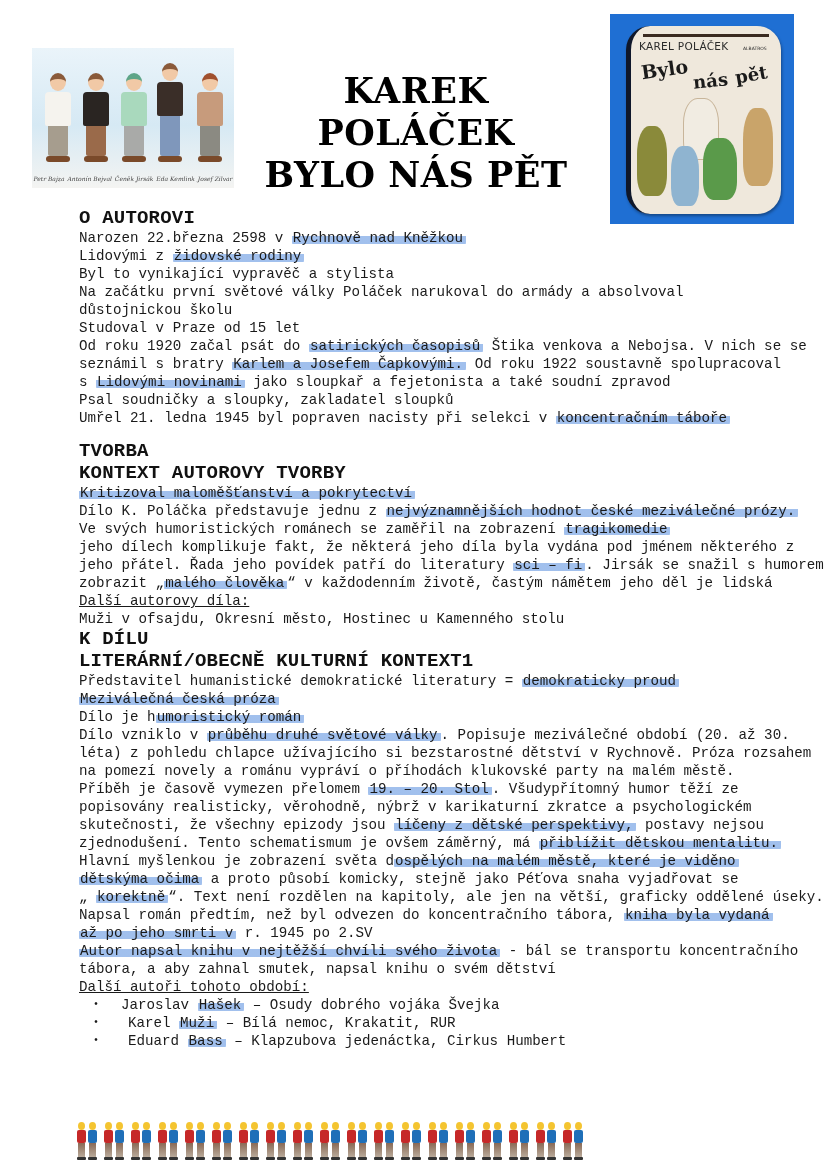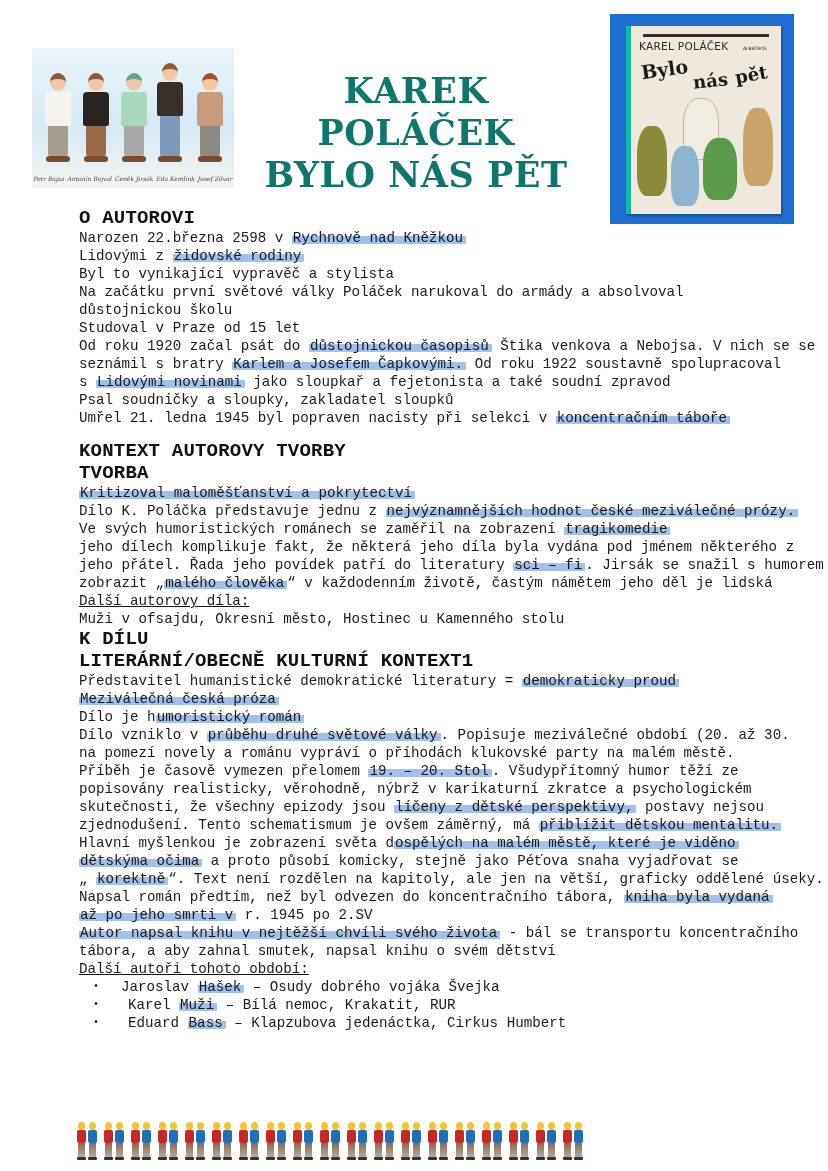--- a/index.html
+++ b/index.html
@@ -12,26 +12,26 @@
                 background: linear-gradient(180deg, #eaf4fa 0%, #d6e9f4 55%, #f4f4f2 100%); overflow: hidden; }
   .boy { position: absolute; bottom: 26px; width: 28px; }
   .boy .head { width: 16px; height: 18px; border-radius: 50%; background: #f1c9a6; margin: 0 auto; border-top: 6px solid #8a5a3a; box-sizing: border-box; }
   .boy .torso { width: 26px; height: 34px; margin: 1px auto 0; border-radius: 4px 4px 2px 2px; }
   .boy .legs { width: 20px; height: 30px; margin: 0 auto; border-radius: 0 0 2px 2px; }
   .boy .shoes { width: 24px; height: 6px; margin: 0 auto; background: #7a4a2a; border-radius: 3px; }
   .boy-caption { position: absolute; bottom: 6px; left: 0; right: 0; font-size: 6px; font-style: italic; color: #444;
                  display: flex; justify-content: space-around; }
 
   .title { position: absolute; left: 246px; top: 70px; width: 340px; text-align: center;
-           font-family: "DejaVu Serif", serif; font-weight: bold; color: #0f766e;
+           font-family: "DejaVu Serif", serif; font-weight: bold; color: #000000;
            font-size: 35px; line-height: 42px; letter-spacing: 0.5px; }
 
   .book-cover { position: absolute; left: 610px; top: 14px; width: 184px; height: 210px; background: #1f6fd3; }
   .book-inner { position: absolute; left: 16px; top: 12px; width: 150px; height: 188px; background: #efe8dc;
-                border-left: 5px solid #14b8a6; box-shadow: 1px 2px 3px rgba(0,0,0,.35); }
+                border-left: 5px solid #0f172a; box-shadow: 1px 2px 3px rgba(0,0,0,.35); border-radius: 24px; }
   .book-bar { position: absolute; left: 12px; top: 8px; width: 126px; height: 3px; background: #3a2a20; }
   .book-author { position: absolute; left: 8px; top: 14px; font-family: "DejaVu Sans", sans-serif; font-size: 10.5px; color: #2a2a2a; letter-spacing: 0.3px; }
   .book-pub { position: absolute; left: 112px; top: 20px; font-family: "DejaVu Sans", sans-serif; font-size: 4.5px; color: #2a2a2a; }
   .book-title-1 { position: absolute; left: 10px; top: 32px; font-weight: bold; font-size: 19px; color: #1a1a1a; transform: rotate(-8deg); }
   .book-title-2 { position: absolute; left: 62px; top: 30px; font-weight: bold; font-size: 18px; color: #1a1a1a; transform: rotate(-6deg); }
   .book-title-3 { position: absolute; left: 104px; top: 24px; font-weight: bold; font-size: 18px; color: #1a1a1a; transform: rotate(-10deg); }
   .kid { position: absolute; border-radius: 40% 40% 30% 30%; }
 
   
   .content { position: absolute; left: 79px; top: 207px; width: 700px; font-size: 14.2px; line-height: 18px; font-family: Liberation Mono, monospace; }
@@ -126,49 +126,50 @@
   <div class="content">
 
     <div class="h1">O AUTOROVI</div>
     <div>
       <div class="line"><span>Narozen 22.března 2598 v </span><span class="hl">Rychnově nad Kněžkou</span></div>
       <div class="line"><span>Lidovými z </span><span class="hl">židovské rodiny</span></div>
       <div class="line"><span>Byl to vynikající vypravěč a stylista</span></div>
       <div class="line"><span>Na začátku první světové války Poláček narukoval do armády a absolvoval</span></div>
       <div class="line"><span>důstojnickou školu</span></div>
       <div class="line"><span>Studoval v Praze od 15 let</span></div>
-      <div class="line"><span>Od roku 1920 začal psát do </span><span class="hl">důstojnickou časopisů</span><span> Štika venkova a Nebojsa. V nich se se</span></div>
+      <div class="line"><span>Od roku 1920 začal psát do </span><span class="hl">satirických časopisů</span><span> Štika venkova a Nebojsa. V nich se se</span></div>
       <div class="line"><span>seznámil s bratry </span><span class="hl">Karlem a Josefem Čapkovými.</span><span> Od roku 1922 soustavně spolupracoval</span></div>
       <div class="line"><span>s </span><span class="hl">Lidovými novinami</span><span> jako sloupkař a fejetonista a také soudní zpravod</span></div>
       <div class="line"><span>Psal soudničky a sloupky, zakladatel sloupků</span></div>
       <div class="line"><span>Umřel 21. ledna 1945 byl popraven nacisty při selekci v </span><span class="hl">koncentračním táboře</span></div>
     </div>
 
     <div class="gap"></div>
 
+    <div class="h1">TVORBA</div>
     <div class="h1">KONTEXT AUTOROVY TVORBY</div>
-    <div class="h1">TVORBA</div>
     <div>
       <div class="line"><span class="hl">Kritizoval maloměšťanství a pokrytectví</span></div>
       <div class="line"><span>Dílo K. Poláčka představuje jednu z </span><span class="hl">nejvýznamnějších hodnot české meziválečné prózy.</span></div>
       <div class="line"><span>Ve svých humoristických románech se zaměřil na zobrazení </span><span class="hl">tragikomedie</span></div>
       <div class="line"><span>jeho dílech komplikuje fakt, že některá jeho díla byla vydána pod jménem některého z</span></div>
       <div class="line"><span>jeho přátel. Řada jeho povídek patří do literatury </span><span class="hl">sci – fi</span><span>. Jirsák se snažil s humorem</span></div>
       <div class="line"><span>zobrazit „</span><span class="hl">malého člověka</span><span>“ v každodenním životě, častým námětem jeho děl je lidská</span></div>
       <div class="line ul">Další autorovy díla:</div>
       <div class="line">Muži v ofsajdu, Okresní město, Hostinec u Kamenného stolu</div>
     </div>
 
     <div class="h1">K DÍLU</div>
     <div class="h1">LITERÁRNÍ/OBECNĚ KULTURNÍ KONTEXT1</div>
     <div>
       <div class="line"><span>Představitel humanistické demokratické literatury = </span><span class="hl">demokraticky proud</span></div>
       <div class="line"><span class="hl">Meziválečná česká próza</span></div>
       <div class="line"><span>Dílo je h</span><span class="hl">umoristický román</span></div>
       <div class="line"><span>Dílo vzniklo v </span><span class="hl">průběhu druhé světové války</span><span>. Popisuje meziválečné období (20. až 30.</span></div>
+      <div class="line"><span>léta) z pohledu chlapce užívajícího si bezstarostné dětství v Rychnově. Próza rozsahem</span></div>
       <div class="line"><span>na pomezí novely a románu vypráví o příhodách klukovské party na malém městě.</span></div>
       <div class="line"><span>Příběh je časově vymezen přelomem </span><span class="hl">19. – 20. Stol</span><span>. Všudypřítomný humor těží ze</span></div>
       <div class="line"><span>popisovány realisticky, věrohodně, nýbrž v karikaturní zkratce a psychologickém</span></div>
       <div class="line"><span>skutečnosti, že všechny epizody jsou </span><span class="hl">líčeny z dětské perspektivy,</span><span> postavy nejsou</span></div>
       <div class="line"><span>zjednodušení. Tento schematismum je ovšem záměrný, má </span><span class="hl">přiblížit dětskou mentalitu.</span></div>
       <div class="line"><span>Hlavní myšlenkou je zobrazení světa d</span><span class="hl">ospělých na malém městě, které je viděno</span></div>
       <div class="line"><span class="hl">dětskýma očima</span><span> a proto působí komicky, stejně jako Péťova snaha vyjadřovat se</span></div>
       <div class="line"><span>„ </span><span class="hl">korektně</span><span>“. Text není rozdělen na kapitoly, ale jen na větší, graficky oddělené úseky.</span></div>
       <div class="line"><span>Napsal román předtím, než byl odvezen do koncentračního tábora, </span><span class="hl">kniha byla vydaná</span></div>
       <div class="line"><span class="hl">až po jeho smrti v</span><span> r. 1945 po 2.SV</span></div>

